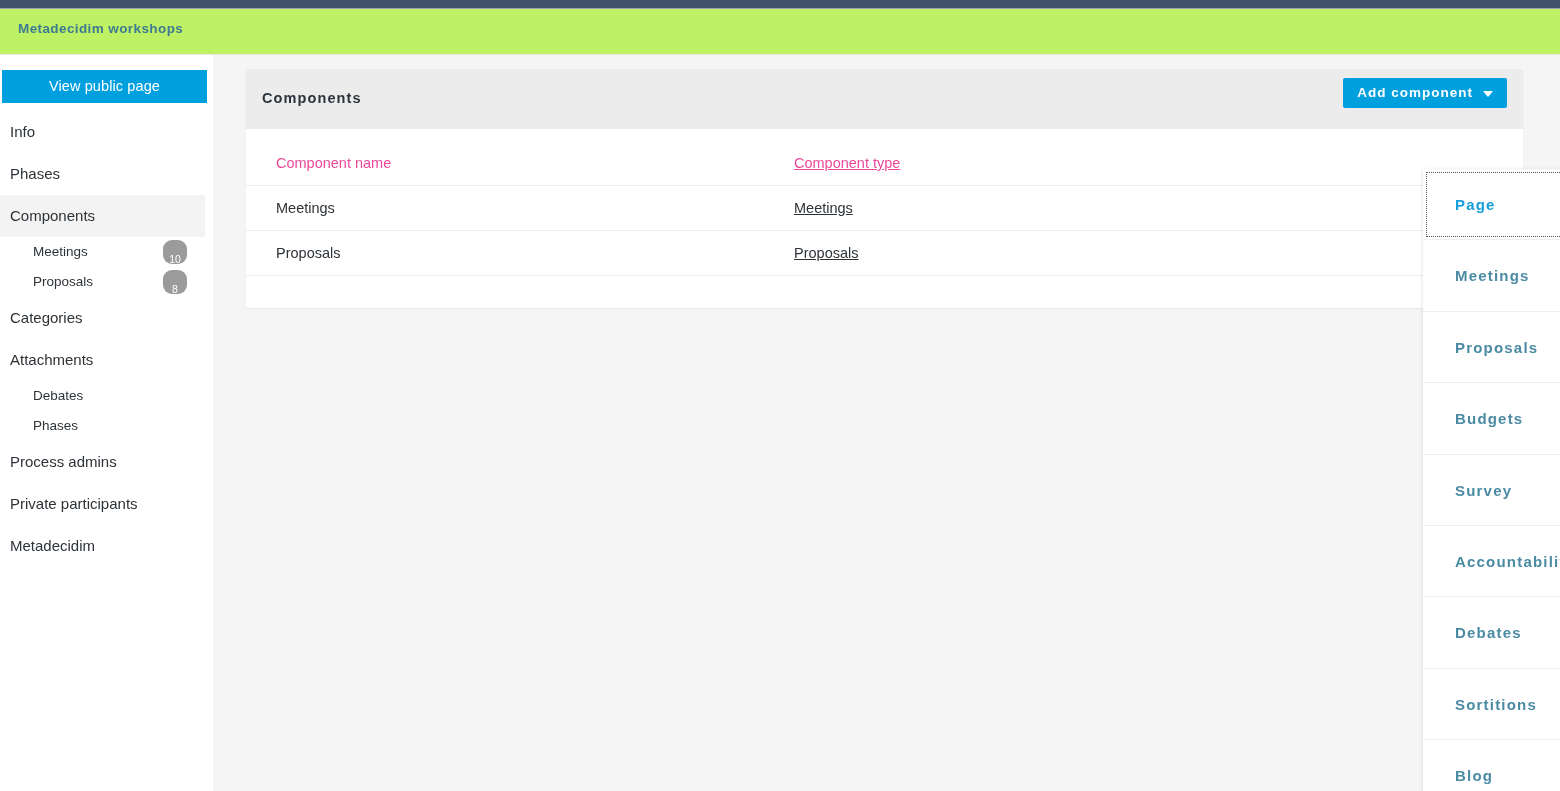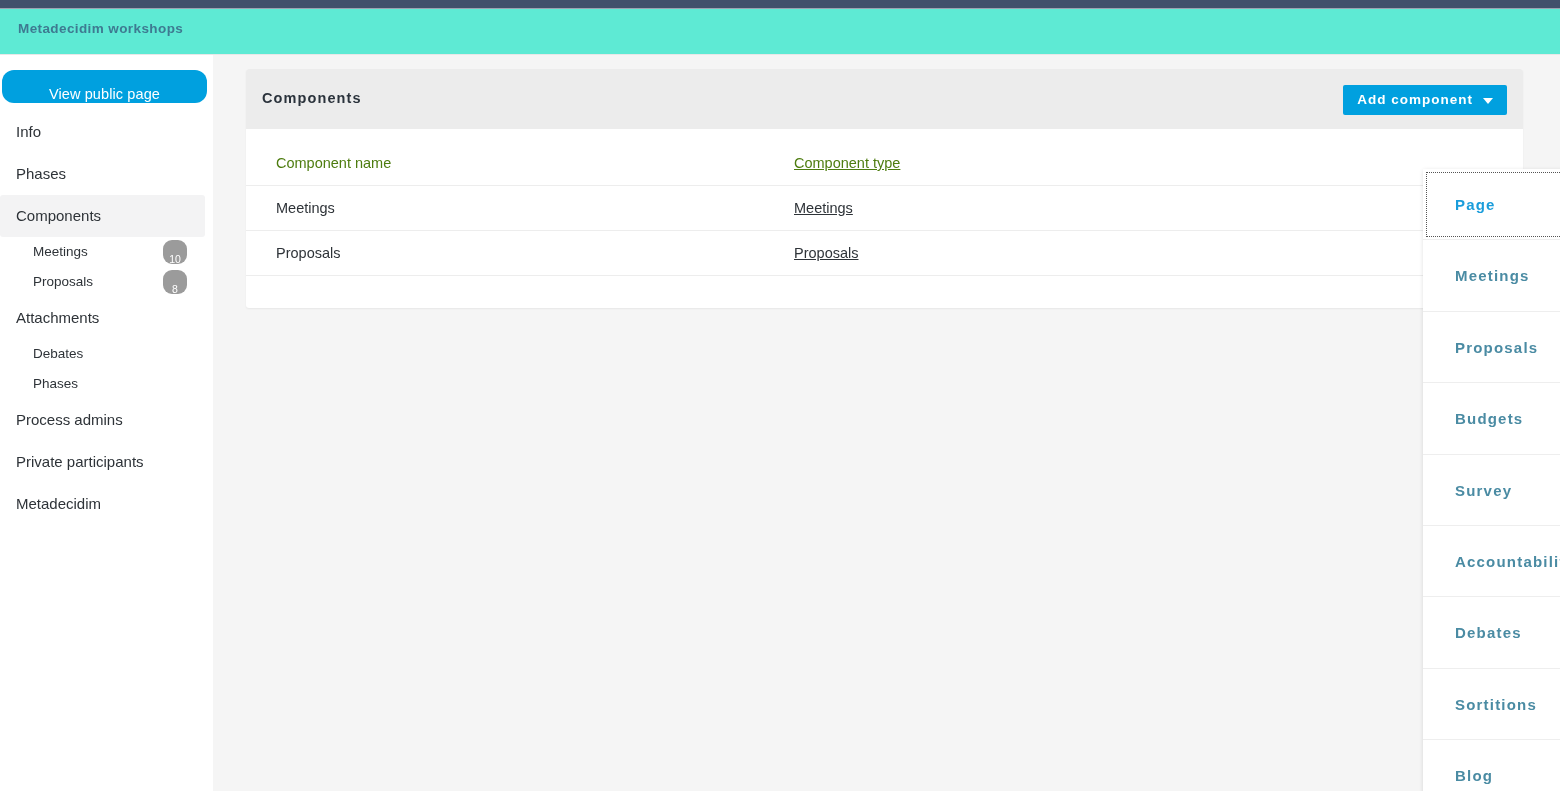--- a/index.html
+++ b/index.html
@@ -22,21 +22,21 @@
   .topbar-shadow {
     position: absolute; top: 8px; left: 0;
     width: 1560px; height: 1px;
     background: #9aa2b1;
   }
 
   
   .header {
     position: absolute; top: 9px; left: 0;
     width: 1560px; height: 45px;
-    background: #5eead4;
+    background: #bef264;
   }
   .header-title {
     position: absolute; left: 18px; top: 12px;
     font-size: 13.5px; font-weight: bold;
     letter-spacing: .4px;
     color: #3e7a91;
   }
   .header-divider {
     position: absolute; top: 54px; left: 0;
     width: 1560px; height: 1px;
@@ -50,36 +50,36 @@
     background: #ffffff;
     padding-top: 15px;
   }
   .view-public-btn {
     display: block;
     margin: 0 8px 8px 2px;
     width: 205px; height: 33px;
     background: #00a0df;
     color: #ffffff;
     border: none;
-    border-radius: 12px;
+    border-radius: 0;
     font-family: "Liberation Sans", sans-serif;
     font-size: 14.5px;
     letter-spacing: .1px;
     cursor: pointer;
     text-align: center;
     line-height: 33px;
-    padding: 8px;
+    padding: 0;
   }
   .nav { margin-top: 7px; }
   .nav-item {
     display: block;
     position: relative;
     height: 42px;
     line-height: 42px;
-    padding-left: 16px;
+    padding-left: 10px;
     font-size: 15px;
     color: #2e3338;
     text-decoration: none;
     cursor: pointer;
     border-radius: 3px;
     width: 205px;
   }
   .nav-item.active { background: #f3f3f4; }
   .nav-sub {
     display: block;
@@ -134,21 +134,21 @@
     position: absolute;
     left: 16px; top: 21px;
     font-size: 14.5px;
     font-weight: bold;
     letter-spacing: 1.1px;
     color: #2b333c;
   }
 
   .add-component-btn {
     position: absolute;
-    right: 16px; top: 16px;
+    right: 16px; top: 9px;
     height: 30px;
     padding: 0 34px 12px 14px;
     background: #00a0df;
     color: #ffffff;
     border: none;
     border-radius: 2px;
     font-family: "Liberation Sans", sans-serif;
     font-size: 13.5px;
     font-weight: bold;
     letter-spacing: 1px;
@@ -163,21 +163,21 @@
     border-right: 5.5px solid transparent;
     border-top: 6px solid #ffffff;
   }
 
   
   .tbl { width: 100%; border-collapse: collapse; }
   .tbl th {
     text-align: left;
     font-weight: normal;
     font-size: 14.5px;
-    color: #4d7c0f;
+    color: #ec4899;
     padding: 26px 0 14px 0;
     border-bottom: 1px solid #ededed;
   }
   .tbl td {
     font-size: 14.5px;
     color: #2e3338;
     padding: 14px 0;
     border-bottom: 1px solid #ededed;
   }
   .col-name  { padding-left: 30px !important; width: 548px; }
@@ -233,20 +233,21 @@
   <div class="header-divider"></div>
 
   <div class="sidebar">
     <a class="view-public-btn">View public page</a>
     <nav class="nav" id="sidebar-nav">
         <a class="nav-item"><span>Info</span></a>
         <a class="nav-item"><span>Phases</span></a>
         <a class="nav-item active"><span>Components</span></a>
         <a class="nav-sub"><span>Meetings</span><span class="badge">10</span></a>
         <a class="nav-sub"><span>Proposals</span><span class="badge">8</span></a>
+        <a class="nav-item"><span>Categories</span></a>
         <a class="nav-item"><span>Attachments</span></a>
         <a class="nav-sub"><span>Debates</span></a>
         <a class="nav-sub"><span>Phases</span></a>
         <a class="nav-item"><span>Process admins</span></a>
         <a class="nav-item"><span>Private participants</span></a>
         <a class="nav-item"><span>Metadecidim</span></a>
       </nav>
   </div>
 
   <div class="main">

